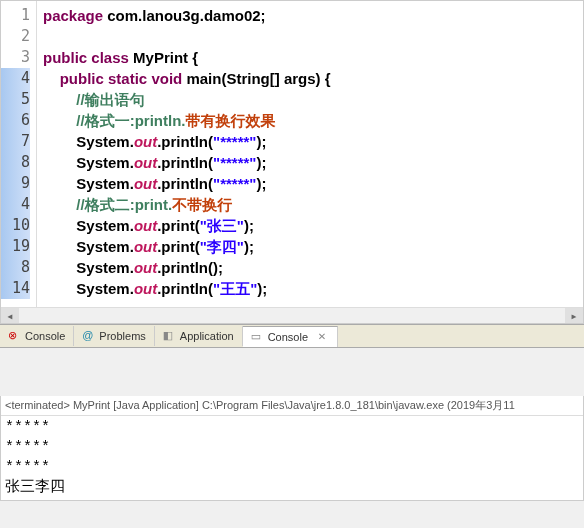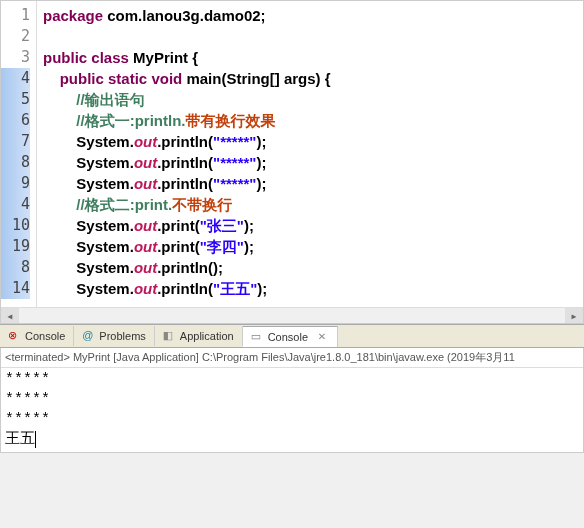--- a/index.html
+++ b/index.html
@@ -16,21 +16,21 @@
 .zh { color: #c2410c; }
 .fld { color: #be185d; font-style: italic; text-align: right; }
 .scroll-h { height: 16px; background: #f0f0f0; border-top: 1px solid #ddd; position: absolute; bottom: 0; left: 0; right: 0; display: flex; }
 .scroll-left, .scroll-right { width: 18px; height: 16px; background: #e0e0e0; display: flex; align-items: center; justify-content: center; font-size: 8px; color: #666; }
 .scroll-track { flex: 1; }
 .tabs-bar { background: #ece9d8; border-top: 1px solid #aaa; border-bottom: 1px solid #aaa; height: 24px; display: flex; align-items: center; font-family: Tahoma, sans-serif; font-size: 11px; }
 .tab { padding: 3px 8px; display: flex; align-items: center; gap: 3px; color: #333; cursor: pointer; border-right: 1px solid #ccc; }
 .tab.active { background: #fff; border-top: 1px solid #aaa; }
 .tab-icon { width: 14px; height: 14px; display: inline-block; }
 .console-area { background: #fff; border: 1px solid #ccc; border-top: none; }
-.console-header { font-family: Tahoma, sans-serif; font-size: 11px; color: #555; padding: 2px 4px; border-bottom: 1px solid #ddd; white-space: nowrap; overflow: hidden; }
+.console-header { font-family: Tahoma, sans-serif; font-size: 11px; color: #555; padding: 2px 4px; border-bottom: 1px solid #ddd; white-space: nowrap; overflow: hidden; margin-top: 48px; }
 .console-body { font-family: Consolas, "Courier New", monospace; font-size: 15px; line-height: 20px; padding: 2px 4px; color: #000; white-space: pre; }
 .cursor { border-left: 1px solid #000; animation: blink 1s steps(1) infinite; }
 @keyframes blink { 50% { border-color: transparent; } }
 .close-x { width: 14px; height: 14px; display: inline-flex; align-items: center; justify-content: center; font-size: 10px; color: #888; margin-left: 4px; }
 </style>
 </head>
 <body>
 
 <div class="editor-area">
   <div class="code-container">
@@ -77,14 +77,14 @@
     <span>Console</span>
     <span class="close-x">✕</span>
   </div>
 </div>
 
 <div class="console-area">
   <div class="console-header">
     <span>&lt;terminated&gt;</span>
     <span>MyPrint [Java Application] C:\Program Files\Java\jre1.8.0_181\bin\javaw.exe (2019年3月11</span>
   </div>
-  <div class="console-body"><div>*****</div><div>*****</div><div>*****</div><div>王五<span class="cursor">&nbsp;</span></div></div>
+  <div class="console-body"><div>*****</div><div>*****</div><div>*****</div><div>张三李四</div></div>
 </div>
 
 </body></html>

